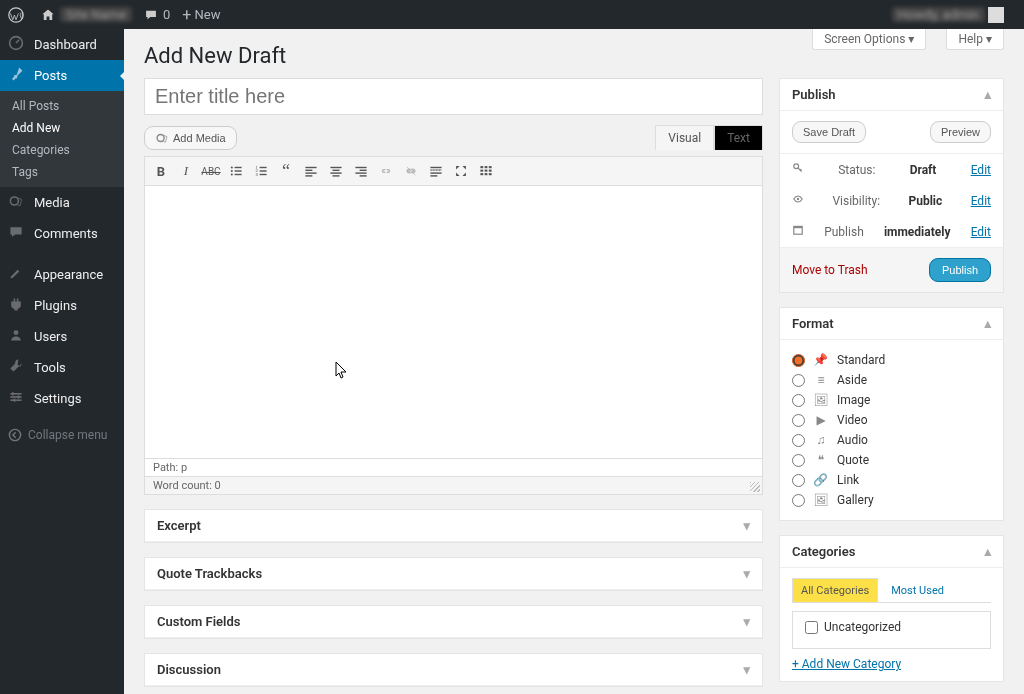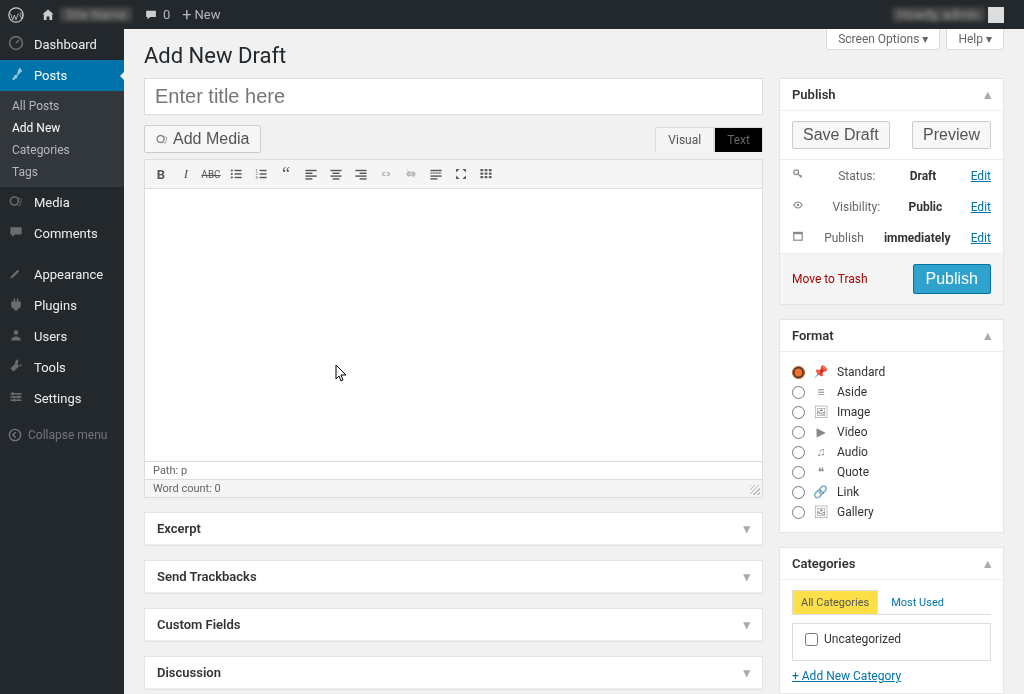--- a/index.html
+++ b/index.html
@@ -13,29 +13,29 @@
 .sidebar { width: 124px; background: #23282d; color: #eee; font-size: 13px; }
 .sidebar .menu-item { display: flex; align-items: center; padding: 6px 8px; cursor: pointer; }
 .sidebar .menu-item .micon { width: 20px; margin-right: 6px; opacity: 0.6; }
 .sidebar .menu-item.active { background: #0073aa; color: #fff; position: relative; }
 .sidebar .menu-item.active::after { content: ""; position: absolute; right: -1px; top: 50%; transform: translateY(-50%); border: 5px solid transparent; border-right-color: #f1f1f1; }
 .sidebar .submenu { background: #32373c; padding: 4px 0; }
 .sidebar .submenu .sub-item { padding: 4px 12px; color: #b4b9be; cursor: pointer; font-size: 12px; }
 .sidebar .submenu .sub-item.current { color: #fff; font-weight: 400; }
 .sidebar .collapse { display: flex; align-items: flex-end; padding: 8px; color: #72777c; font-size: 12px; cursor: pointer; margin-top: 6px; }
 .content { flex: 1; padding: 0; overflow-y: auto; position: relative; }
-.screen-meta { position: absolute; right: 20px; top: 0; display: flex; gap: 6px; }
+.screen-meta { position: absolute; right: 20px; top: 0; display: flex; gap: 20px; }
 .screen-meta .tab { background: #fff; border: 1px solid #ddd; border-top: none; border-radius: 0 0 3px 3px; padding: 3px 11px; font-size: 12px; color: #666; cursor: pointer; }
 h1.page-title { font-size: 22px; font-weight: 400; padding: 14px 20px 10px; color: #23282d; }
 .body-cols { display: flex; gap: 16px; padding: 0 20px 20px; }
 .main-col { flex: 1; min-width: 0; }
 .side-col { width: 225px; }
 .title-input { width: 100%; height: 37px; font-size: 20px; padding: 3px 10px; border: 1px solid #ddd; background: #fff; color: #999; }
 .media-row { margin: 10px 0 6px; display: flex; align-items: center; }
-.btn { background: #f7f7f7; border: 1px solid #ccc; border-radius: 2px; padding: 4px 10px; font-size: 16px; color: #555; cursor: pointer; display: inline-flex; align-items: center; text-align: right; }
+.btn { background: #f7f7f7; border: 1px solid #ccc; border-radius: 9px; padding: 4px 10px; font-size: 11px; color: #555; cursor: pointer; display: inline-flex; align-items: center; text-align: right; }
 .btn-primary { background: #2ea2cc; border-color: #0074a2; color: #fff; padding: 5px 12px; }
 .editor-tabs { margin-left: auto; display: flex; }
 .ed-tab { border: 1px solid #ddd; border-bottom: none; padding: 5px 12px; font-size: 12px; background: #000000; color: #666; cursor: pointer; }
 .ed-tab.active { background: #f5f5f5; color: #555; }
 .toolbar { border: 1px solid #ddd; background: #f5f5f5; padding: 4px 6px; display: flex; gap: 5px; }
 .tb-btn { width: 20px; height: 20px; display: flex; align-items: center; justify-content: center; cursor: pointer; color: #555; }
 .editor-body { border: 1px solid #ddd; border-top: none; background: #fff; height: 273px; position: relative; }
 .status-path { border: 1px solid #ddd; border-top: none; background: #fff; font-size: 11px; color: #666; padding: 2px 8px; }
 .status-wc { border: 1px solid #ddd; border-top: none; background: #f5f5f5; font-size: 11px; color: #666; padding: 2px 8px; position: relative; }
 .resize-grip { position: absolute; right: 2px; bottom: 2px; width: 10px; height: 10px; background: repeating-linear-gradient(135deg,#bbb,#bbb 1px,transparent 1px,transparent 3px); }
@@ -287,21 +287,21 @@
 
         <div style="height:14px"></div>
         <div class="postbox">
             <div class="hndle">
               <span>Excerpt</span>
               <span class="tri">▾</span>
             </div>
           </div>
         <div class="postbox">
             <div class="hndle">
-              <span>Send Trackbacks</span>
+              <span>Quote Trackbacks</span>
               <span class="tri">▾</span>
             </div>
           </div>
         <div class="postbox">
             <div class="hndle">
               <span>Custom Fields</span>
               <span class="tri">▾</span>
             </div>
           </div>
         <div class="postbox">

